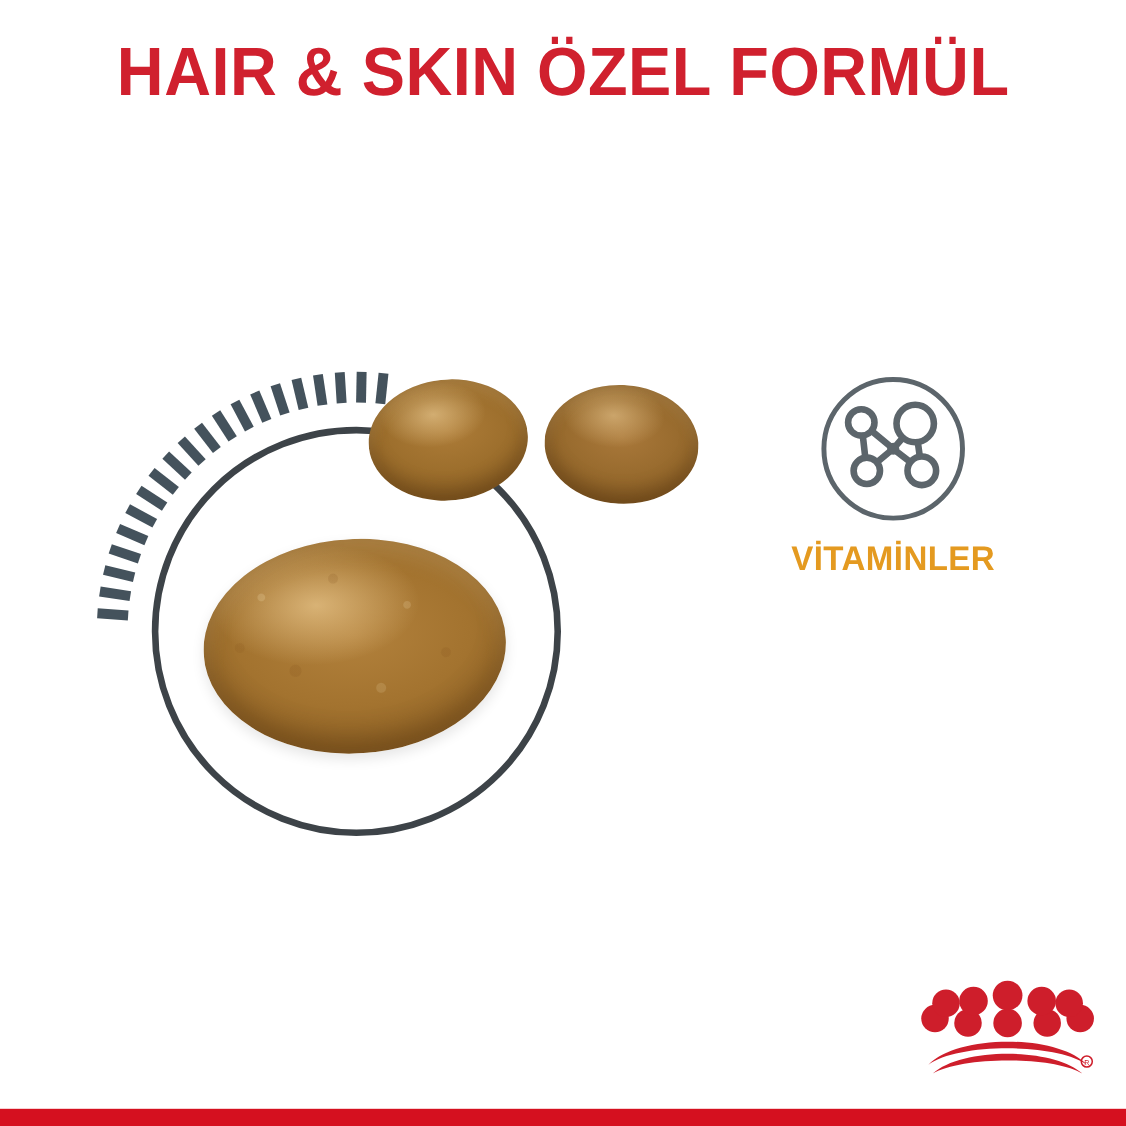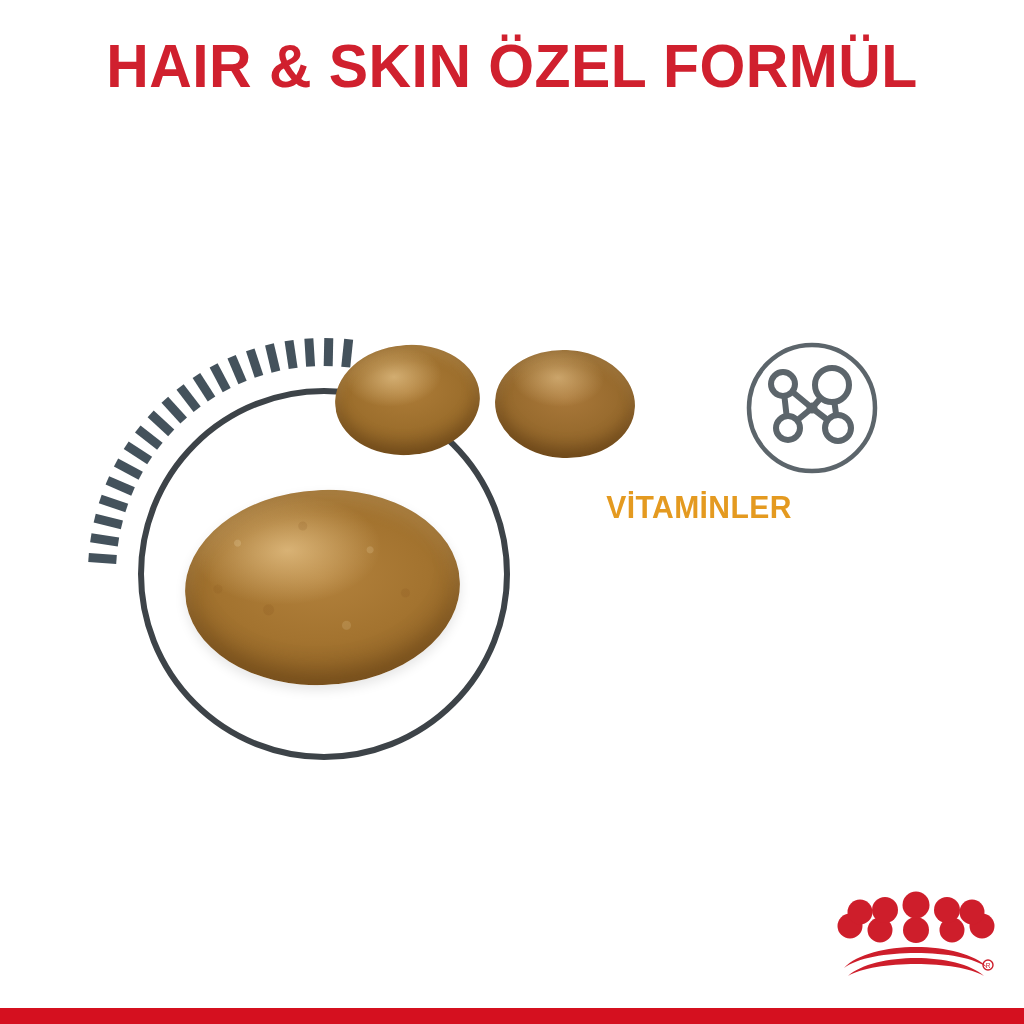--- a/index.html
+++ b/index.html
@@ -106,20 +106,21 @@
   }
 
   
   #features {
     position:absolute;
     left:600px; top:340px;
     width:424px;
   }
   .feature {
     width:100%;
+    text-align:center;
     margin-bottom:18px;
   }
   .feature-icon-wrap {
     width:136px; height:136px;
     margin:0 auto;
   }
   .feature-label {
     margin-top:14px;
     font-size:31px;
     font-weight:700;

